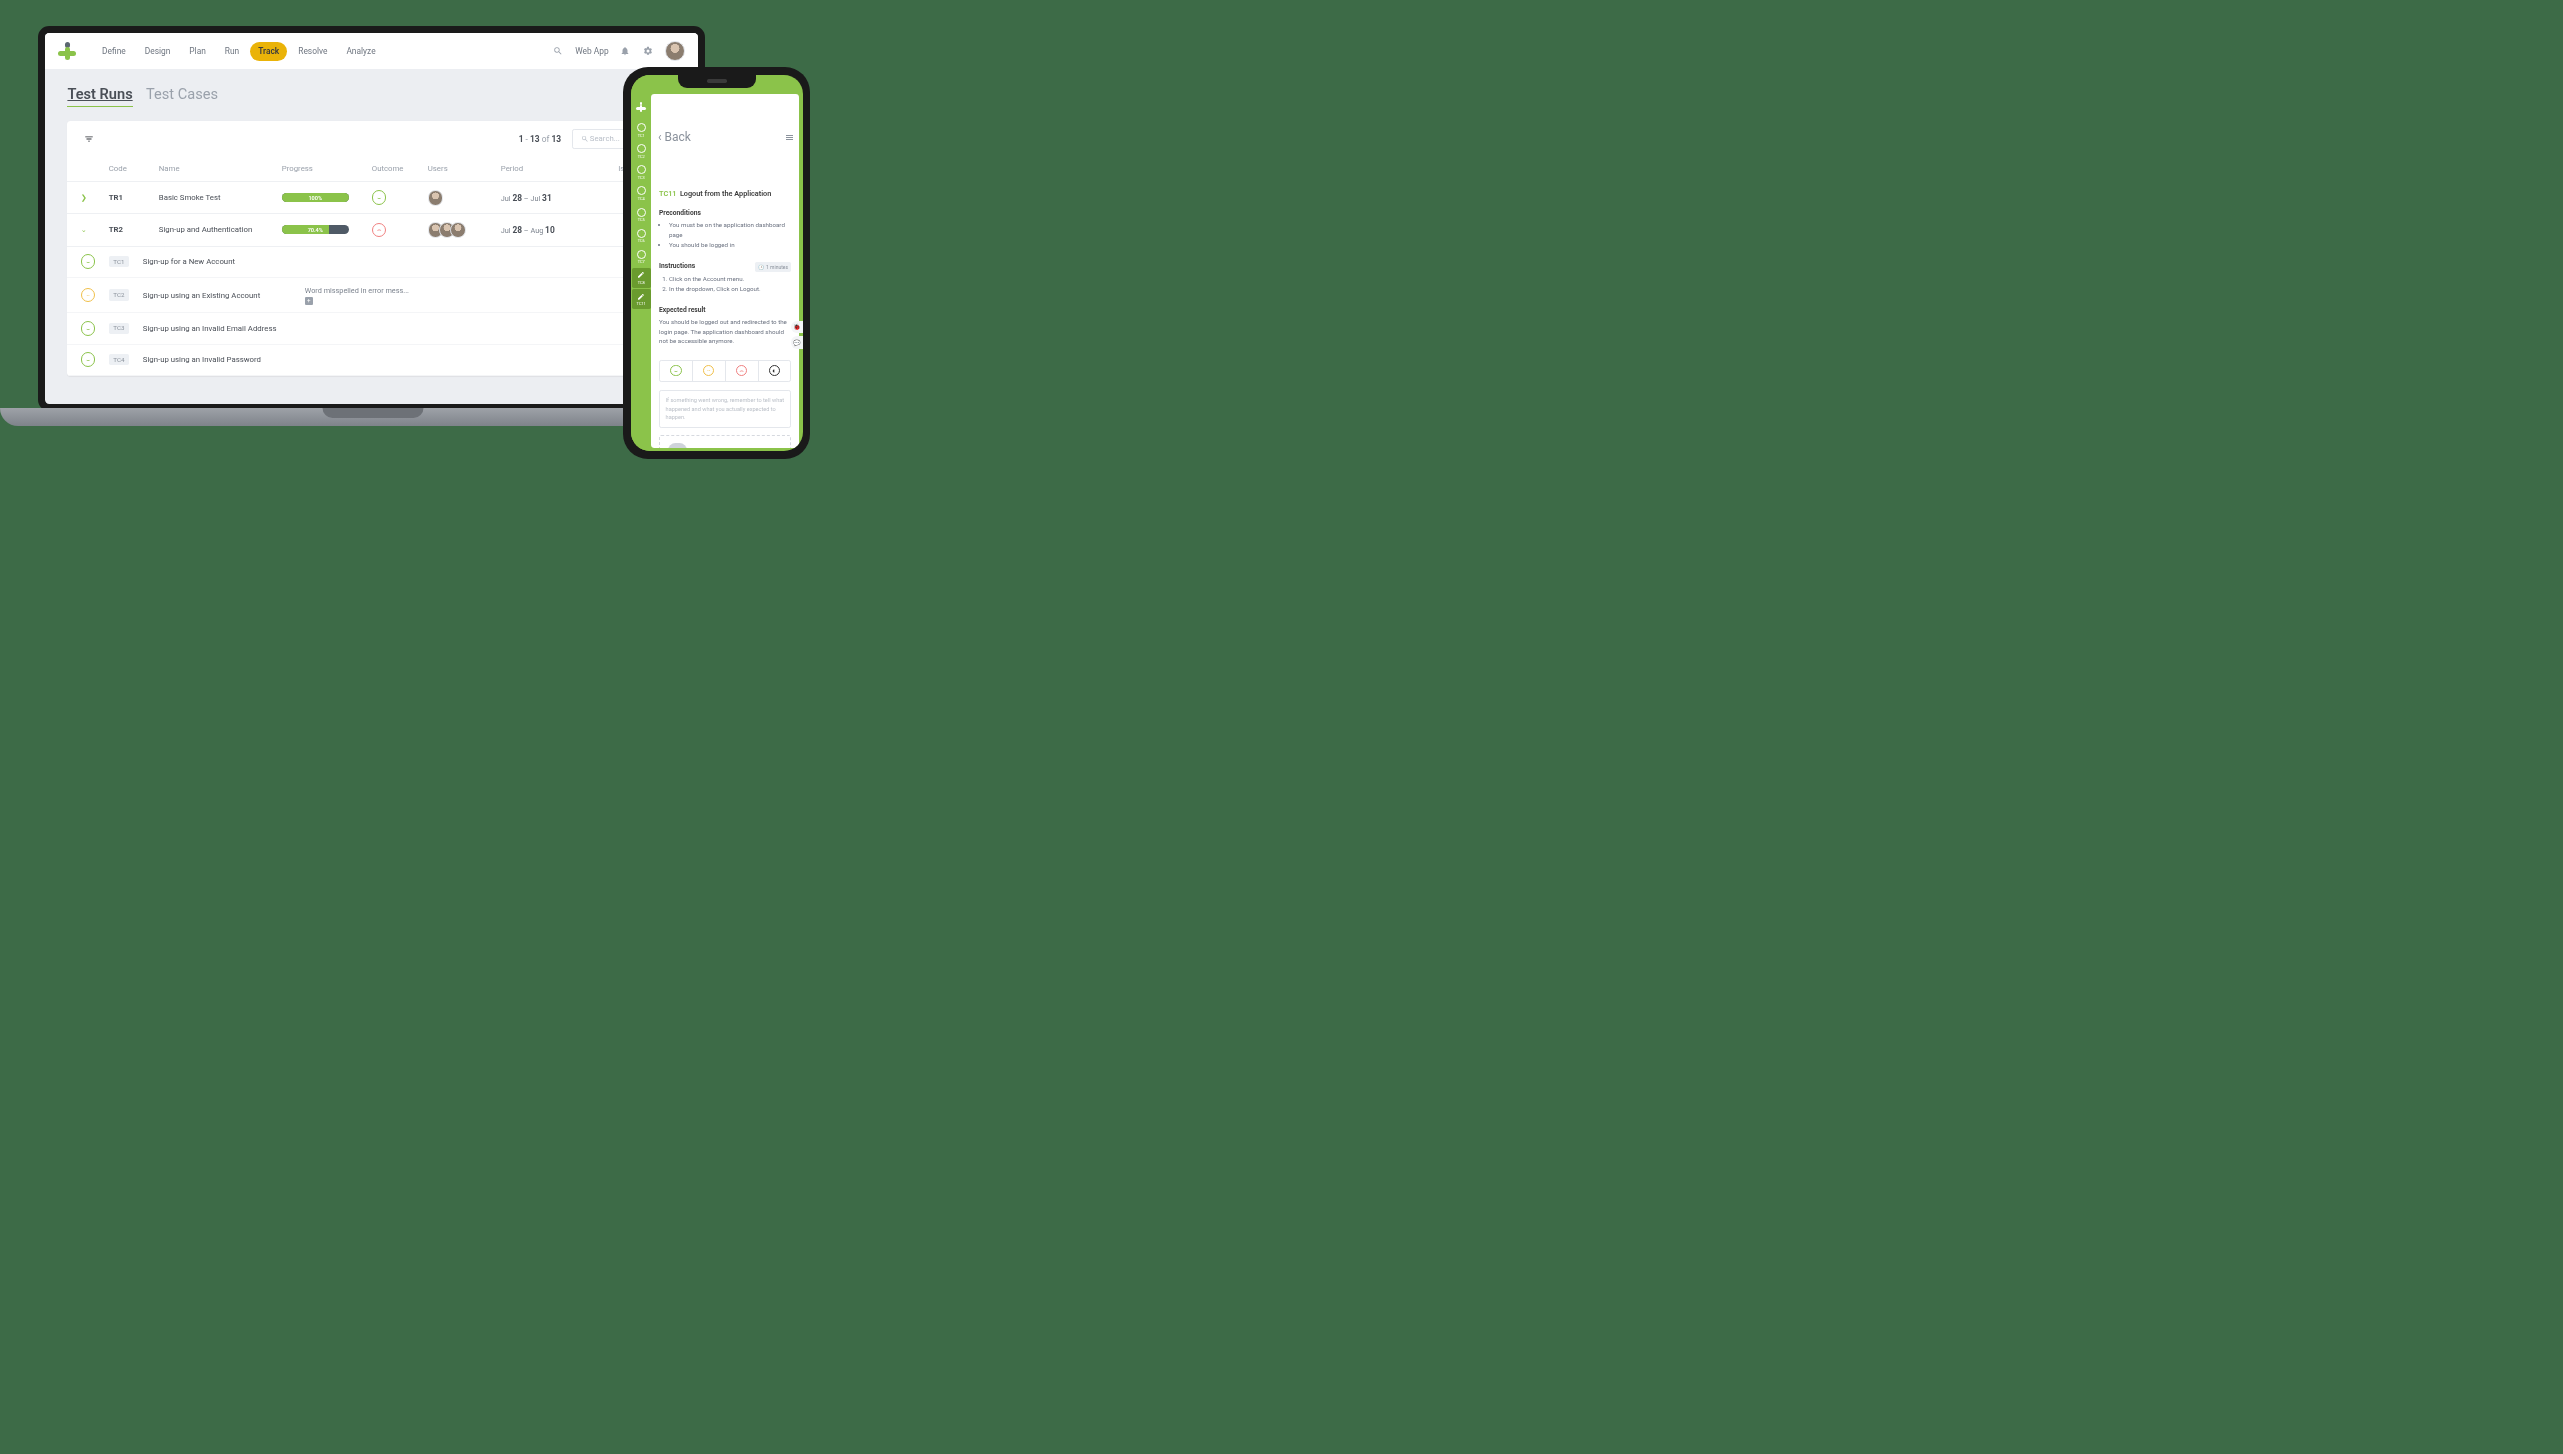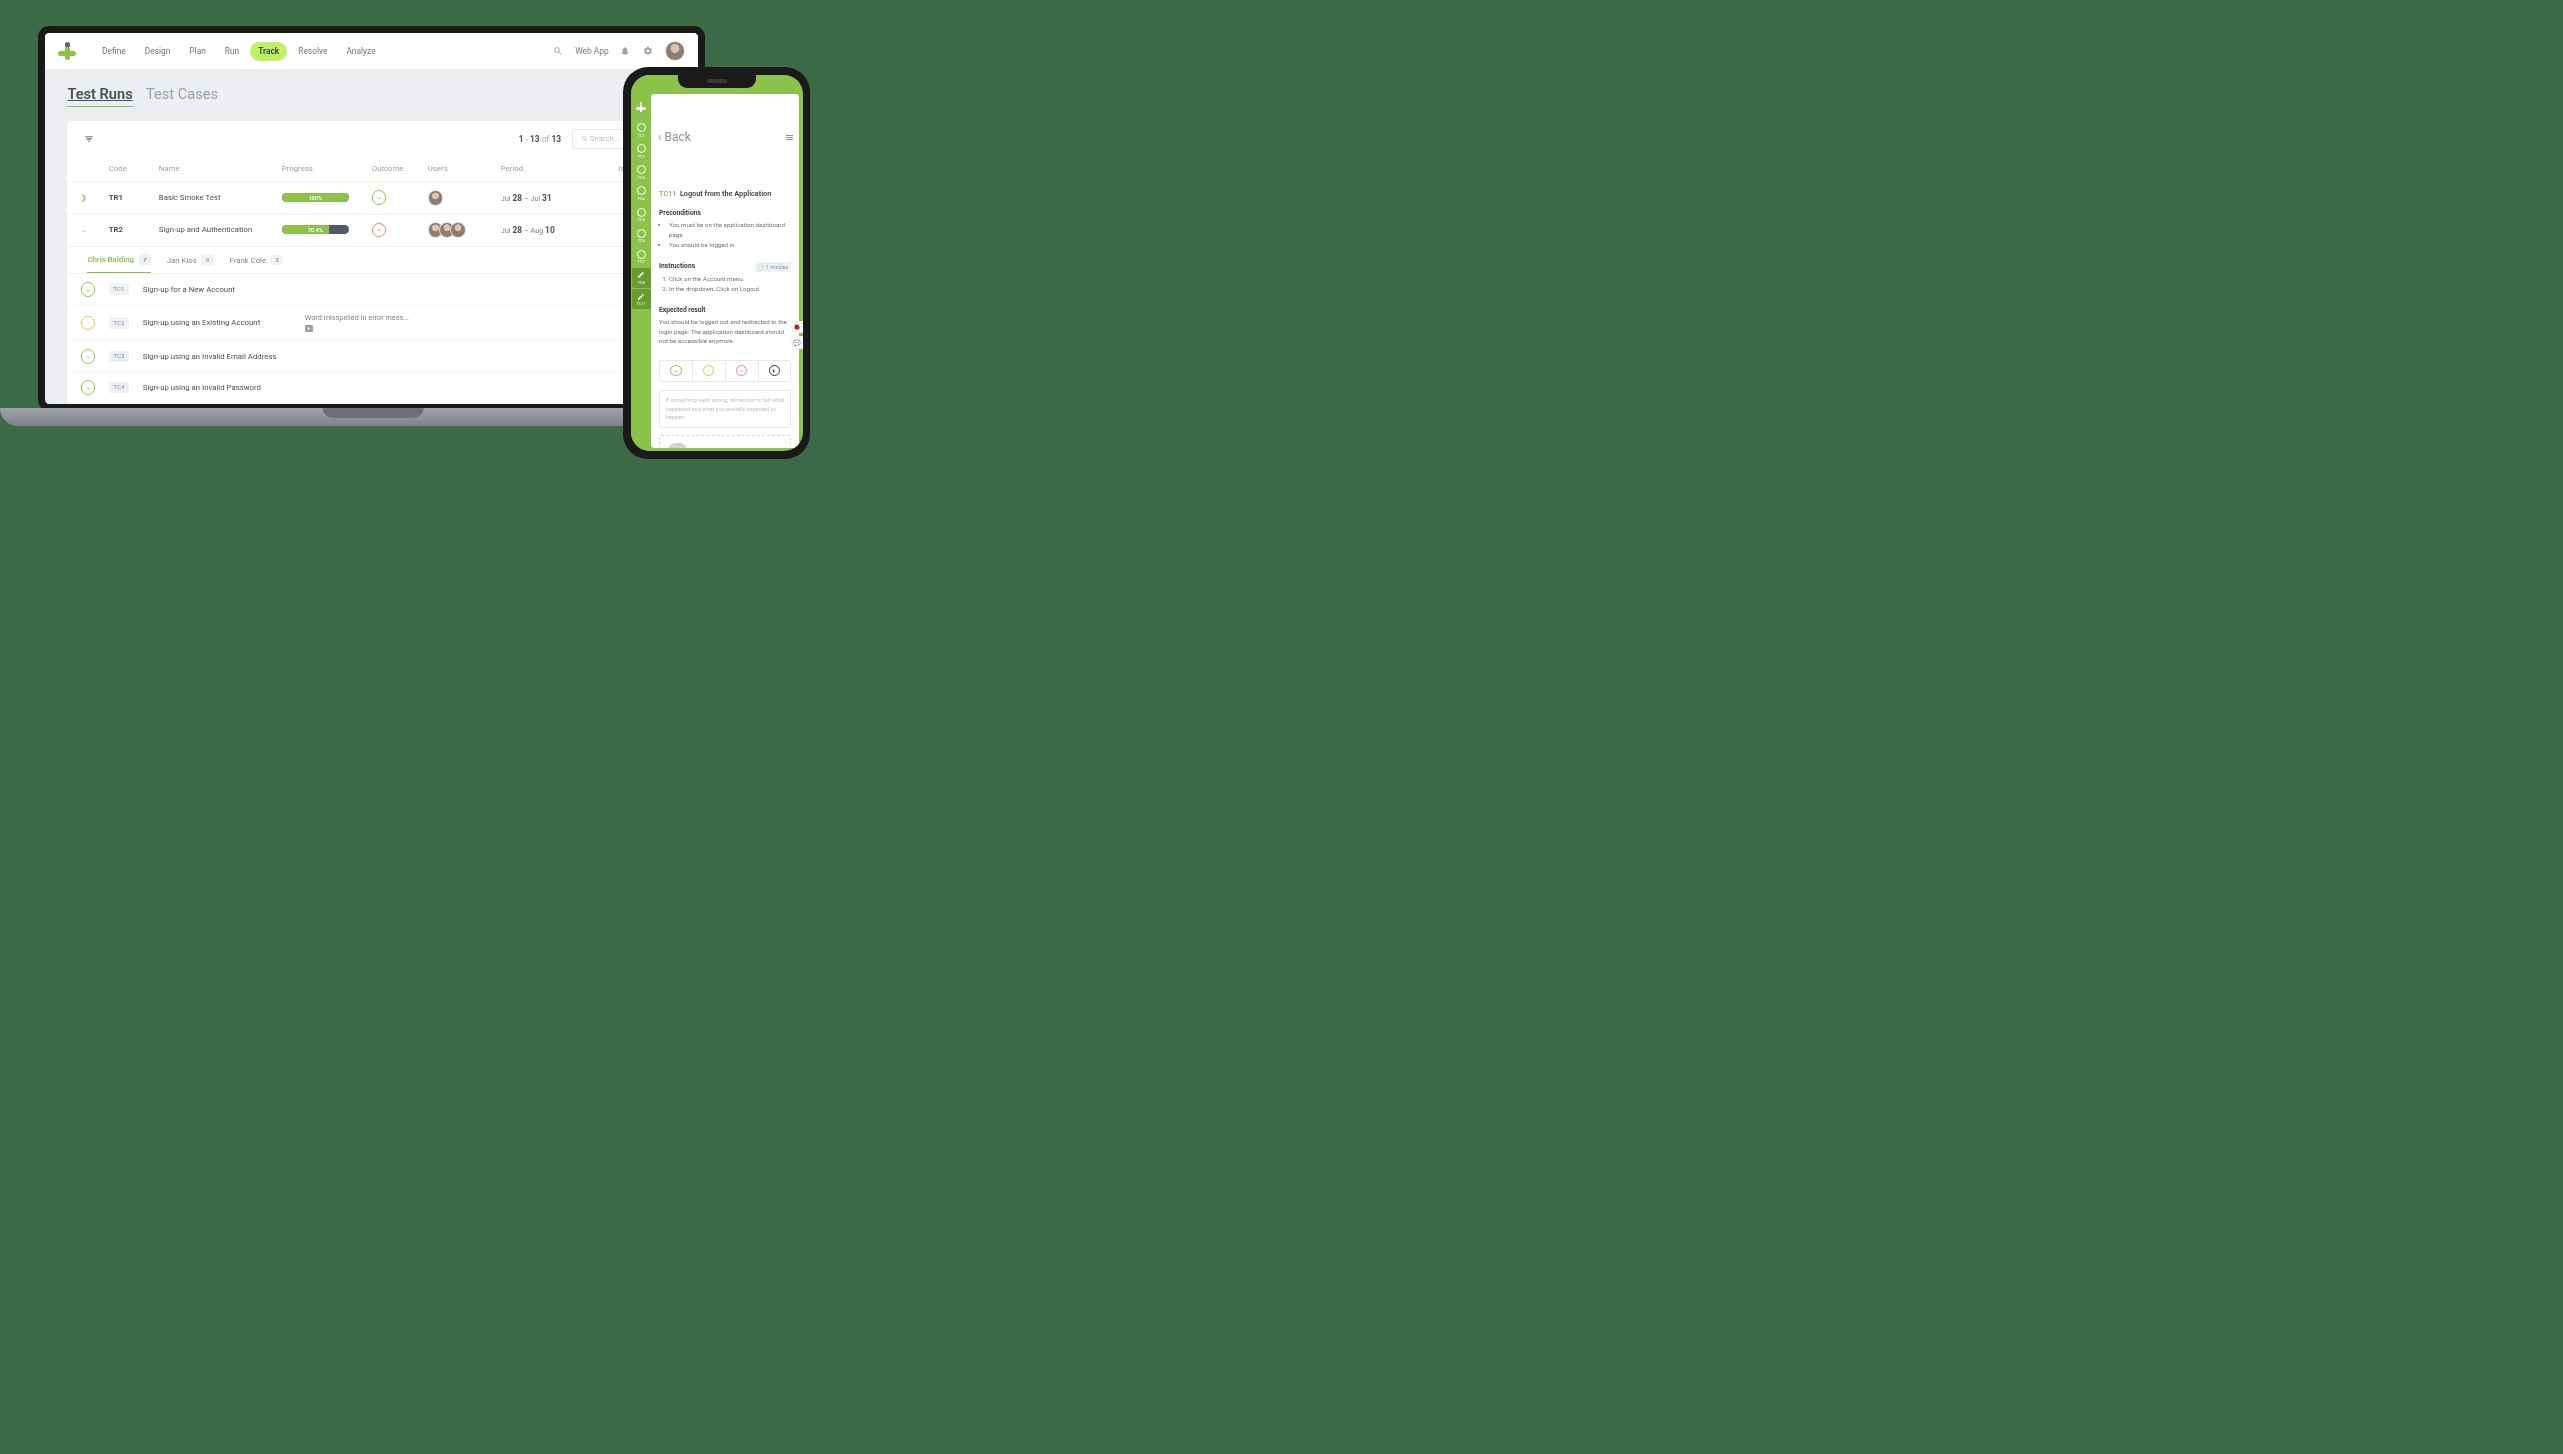--- a/index.html
+++ b/index.html
@@ -10,21 +10,21 @@
 .laptop-notch { position: absolute; bottom: 7.8px; left: 50%; transform: translateX(-50%); width: 101px; height: 10px; background: #6d7177; border-radius: 0 0 34px 34px; }
 
 .topbar { height: 36px; background: #fff; display: flex; align-items: center; padding: 0 13.4px; gap: 4.5px; }
 .logo { width: 18px; height: 18px; position: relative; }
 .logo .dot { width: 5.6px; height: 5.6px; background: #5b6770; border-radius: 50%; position: absolute; top: 0; left: 6.2px; }
 .logo .cross { position: absolute; top: 4.5px; left: 0; width: 18px; height: 13.4px; }
 .logo .cross::before { content: ""; position: absolute; top: 0; left: 6.2px; width: 5.6px; height: 13.4px; background: #8bc34a; border-radius: 2.8px; }
 .logo .cross::after { content: ""; position: absolute; top: 3.9px; left: 0; width: 18px; height: 5.6px; background: #8bc34a; border-radius: 2.8px; }
 .nav { display: flex; gap: 3.4px; margin-left: 13.4px; }
 .nav-item { padding: 4.5px 7.8px; color: #6f7680; font-size: 8.4px; cursor: pointer; border-radius: 10px; }
-.nav-item.active { background: #bef264; color: #3d3d3d; font-weight: 600; text-align: right; }
+.nav-item.active { background: #eab308; color: #3d3d3d; font-weight: 600; text-align: right; }
 .topbar-right { margin-left: auto; display: flex; align-items: center; gap: 11.2px; color: #6f7680; }
 .topbar-right .label { font-size: 8.4px; }
 .icon-btn { width: 11.2px; height: 11.2px; display: flex; align-items: center; justify-content: center; cursor: pointer; fill: #9aa1ab; }
 .avatar { width: 20px; height: 20px; border-radius: 50%; background: radial-gradient(circle at 50% 35%, #d9c4b0 30%, #8b7d6f 31%); border: 1.1px solid #e0e3e8; }
 .avatar.sm { width: 15.7px; height: 15.7px; }
 .avatar-group { display: flex; }
 .avatar-group .avatar { margin-left: -4.5px; }
 .avatar-group .avatar:first-child { margin-left: 0; }
 
 .page-tabs { display: flex; gap: 13.4px; padding: 15.7px 22.4px 0; font-size: 14.6px; color: #9aa1ab; }
@@ -207,34 +207,20 @@
         <div><span class="face sad">⌢</span></div>
         <div class="avatar-group">
           <div class="avatar sm"></div>
             <div class="avatar sm"></div>
             <div class="avatar sm"></div>
         </div>
         <div class="period">Jul <b>28</b> – Aug <b>10</b></div>
         <div style="text-align:right"><span class="issue-badge">1</span></div>
       </div>
 
-      <div class="subtabs">
-        <div class="subtab active">
-            <span>Chris Balding</span>
-            <span class="count">7</span>
-          </div>
-        <div class="subtab">
-            <span>Jan Klos</span>
-            <span class="count">9</span>
-          </div>
-        <div class="subtab">
-            <span>Frank Cole</span>
-            <span class="count">3</span>
-          </div>
-      </div>
 
       <div class="tcrow">
         <span class="face happy">⌣</span>
         <span class="tc-badge">TC1</span>
         <span>Sign-up for a New Account</span>
         <span class="note"></span>
         <span class="tc-time">7 days ago</span>
       </div>
       <div class="tcrow">
         <span class="face neutral">··</span>

